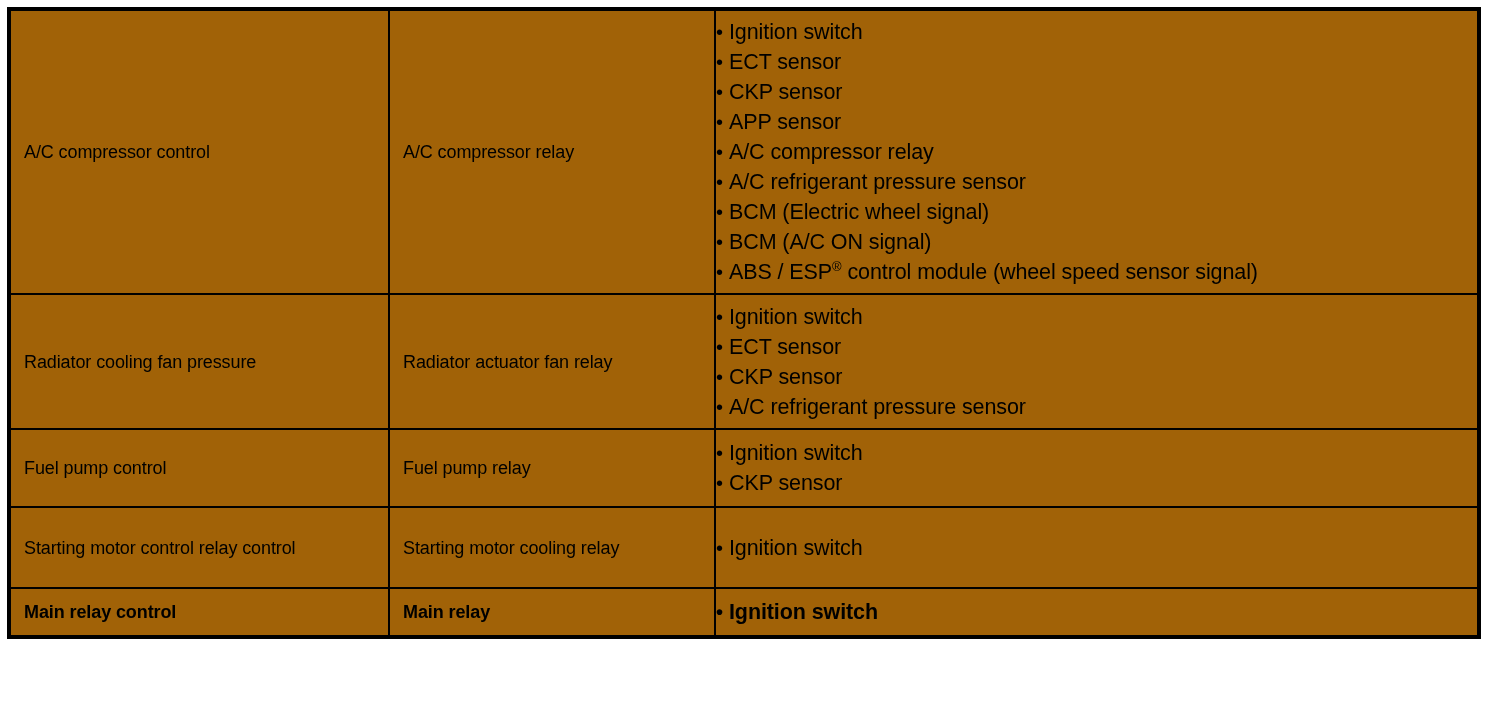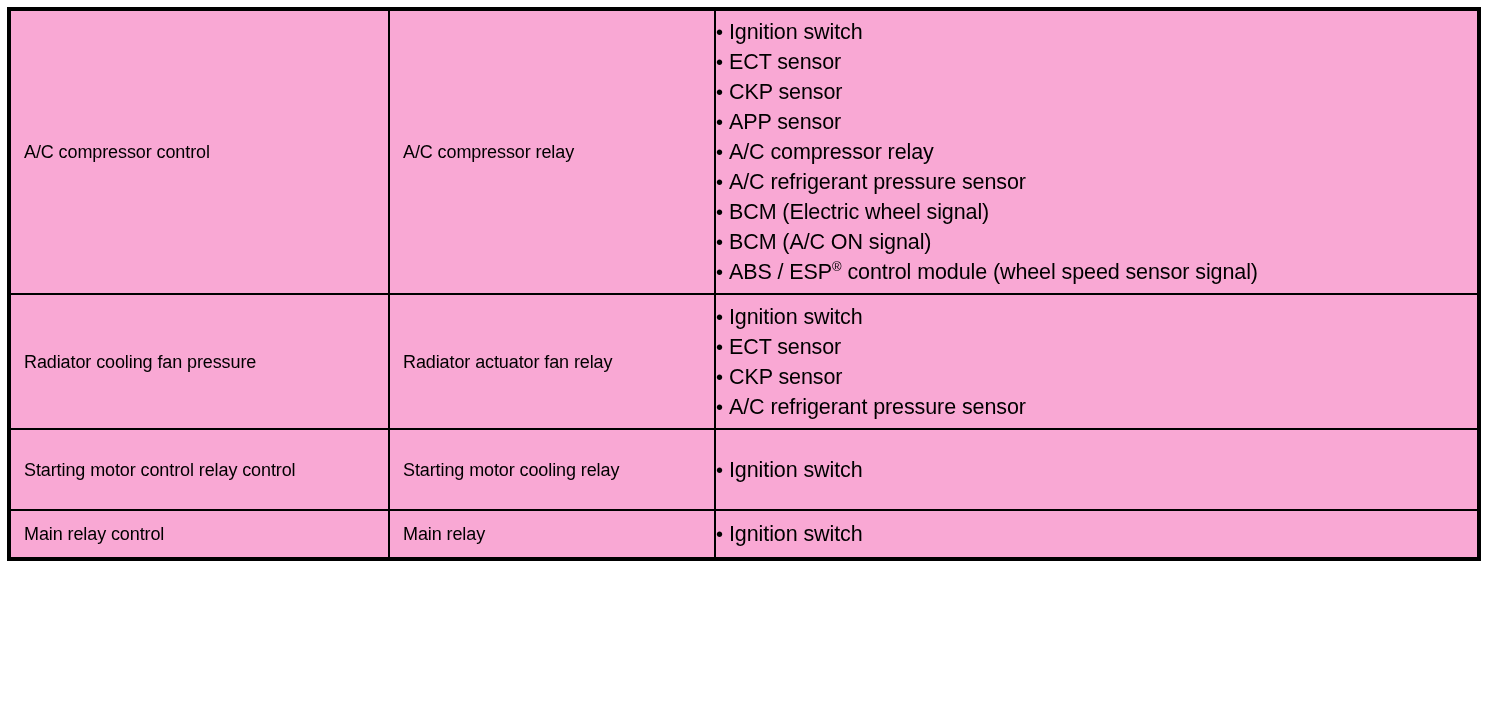--- a/index.html
+++ b/index.html
@@ -31,21 +31,21 @@
     border-collapse: collapse;
     table-layout: fixed;
     border: 4px solid #000000;
     background: #ffffff;
   }
 
   .spec-table td {
     border: 2px solid #000000;
     vertical-align: middle;
     padding: 0;
-    background: #f9a8d4;
+    background: #a16207;
   }
 
   
   col.c1 { width: 380px; }
   col.c2 { width: 326px; }
   col.c3 { width: 764px; }
 
   .cell-text {
     font-size: 18px;
     line-height: 30px;
@@ -87,21 +87,21 @@
     vertical-align: super;
     line-height: 0;
   }
 
   
   tr.row-0 td { height: 282px; }
   tr.row-1 td { height: 133px; }
   tr.row-2 td { height: 78px; }
   tr.row-3 td { height: 76px; }
   tr.row-4 td { height: 79px; }
-  tr.row-5 td { height: 46px; }
+  tr.row-5 td { height: 46px; font-weight: bold; }
 
   
   td.wrapcell .cell-text { display: block; }
 </style>
 </head>
 <body>
 
 <div id="page">
   <table class="spec-table">
     <colgroup>
@@ -144,20 +144,34 @@
           <ul class="signal-list">
               <li>Ignition switch</li>
               <li>ECT sensor</li>
               <li>CKP sensor</li>
               <li>A/C refrigerant pressure sensor</li>
             </ul>
         </td>
       </tr>
 
 
+      <tr class="row-3">
+        <td class="wrapcell">
+          <div class="cell-text">Fuel pump control</div>
+        </td>
+        <td class="wrapcell">
+          <div class="cell-text">Fuel pump relay</div>
+        </td>
+        <td class="cell-list">
+          <ul class="signal-list">
+              <li>Ignition switch</li>
+              <li>CKP sensor</li>
+            </ul>
+        </td>
+      </tr>
 
       <tr class="row-4">
         <td class="wrapcell">
           <div class="cell-text">Starting motor control relay control</div>
         </td>
         <td class="wrapcell">
           <div class="cell-text">Starting motor cooling relay</div>
         </td>
         <td class="cell-list">
           <ul class="signal-list">

